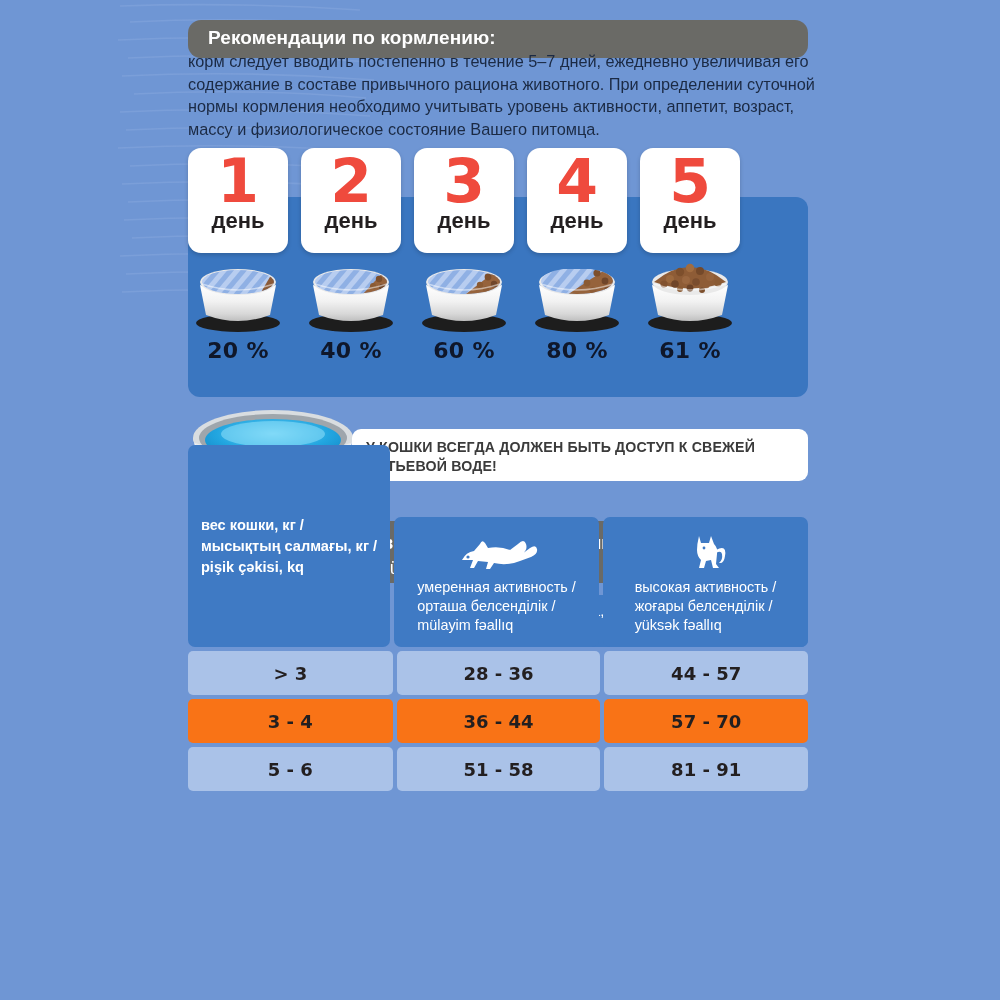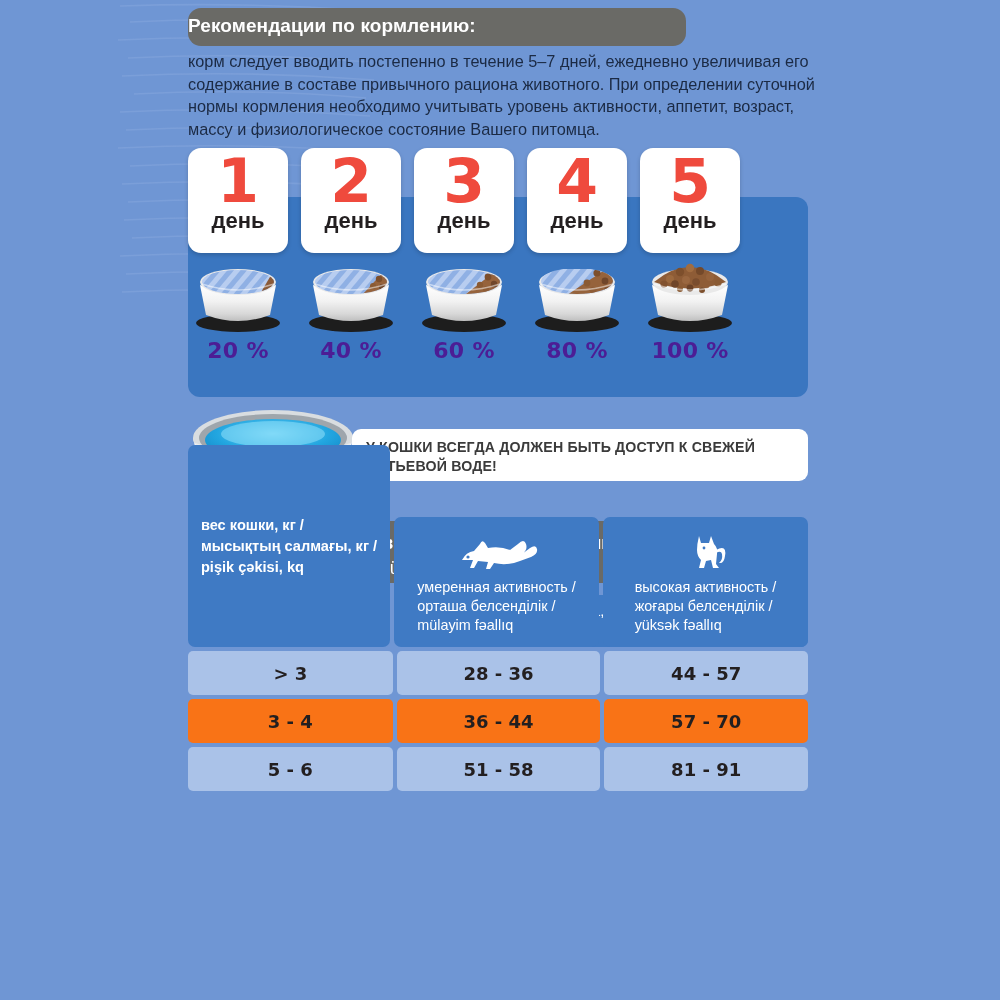--- a/index.html
+++ b/index.html
@@ -14,21 +14,21 @@
     position:absolute;left:0;top:0;width:1000px;height:420px;
     pointer-events:none;opacity:.55;
   }
   .page{position:absolute;left:0;top:0;width:1000px;height:1000px;}
 
   
   .gray-bar{
     position:absolute;background:#6a6a66;border-radius:13px;
     color:#ffffff;box-sizing:border-box;
   }
-  #rec-header{left:188px;top:8px;width:498px;height:38px;padding:7px 16px 0 0;}
+  #rec-header{left:188px;top:20px;width:620px;height:38px;padding:7px 16px 0 20px;}
   #rec-header .t{font-size:19px;font-weight:bold;letter-spacing:.1px;}
 
   #ration-header{left:188px;top:521px;width:620px;height:62px;padding:10px 16px 0 16px;}
   #ration-header .line{font-size:17.5px;line-height:25px;}
   #ration-header b{font-weight:bold;}
 
   
   #intro{
     position:absolute;left:188px;top:50px;width:640px;
     color:#1b2a44;font-size:16.3px;line-height:22.5px;
@@ -53,21 +53,21 @@
   }
   .day-num{
     color:#ef4a3d;font-size:60px;font-weight:bold;line-height:62px;
     font-family:"DejaVu Sans", sans-serif;
   }
   .day-word{
     color:#231f20;font-size:22px;font-weight:bold;line-height:22px;margin-top:-2px;
   }
   .bowl-wrap{margin-top:2px;height:78px;position:relative;}
   .pct{
-    color:#4c1d95;font-size:22px;font-weight:bold;margin-top:5px;
+    color:#0f172a;font-size:22px;font-weight:bold;margin-top:5px;
     font-family:"DejaVu Sans", sans-serif;letter-spacing:.3px;
   }
 
   
   #water-bowl{position:absolute;left:185px;top:404px;width:175px;height:104px;}
   #water-note{
     position:absolute;left:352px;top:429px;width:456px;height:52px;
     background:#ffffff;border-radius:9px;box-sizing:border-box;
     padding:9px 14px 0 14px;
     color:#3b3b3b;font-size:14.2px;line-height:19px;font-weight:bold;
@@ -279,21 +279,21 @@
             <circle cx="46" cy="25" r="4" fill="#9a6740"></circle>
               <circle cx="56" cy="27" r="3.8" fill="#7a4d2e"></circle>
             <circle cx="66" cy="30" r="3.6" fill="#8e5c36"></circle>
               <circle cx="50" cy="33" r="3.4" fill="#6b4227"></circle>
             <circle cx="40" cy="34" r="3" fill="#8a5a33"></circle>
               <circle cx="62" cy="35" r="3" fill="#7d4f2c"></circle>
           </g>
           <path d="M14 29 Q50 41 86 29" fill="none" stroke="#ffffff" stroke-width="1.4" opacity=".5"></path>
         </svg>
       </div>
-      <div class="pct">100 %</div>
+      <div class="pct">61 %</div>
     </div>
 
   </div>
 
   <svg id="water-bowl" viewBox="0 0 175 104">
     <defs>
       <linearGradient id="wbody" x1="0" y1="0" x2="0" y2="1">
         <stop offset="0" stop-color="#ffffff"></stop>
           <stop offset="0.5" stop-color="#f0f0f0"></stop>
         <stop offset="0.85" stop-color="#d2d2d2"></stop>

